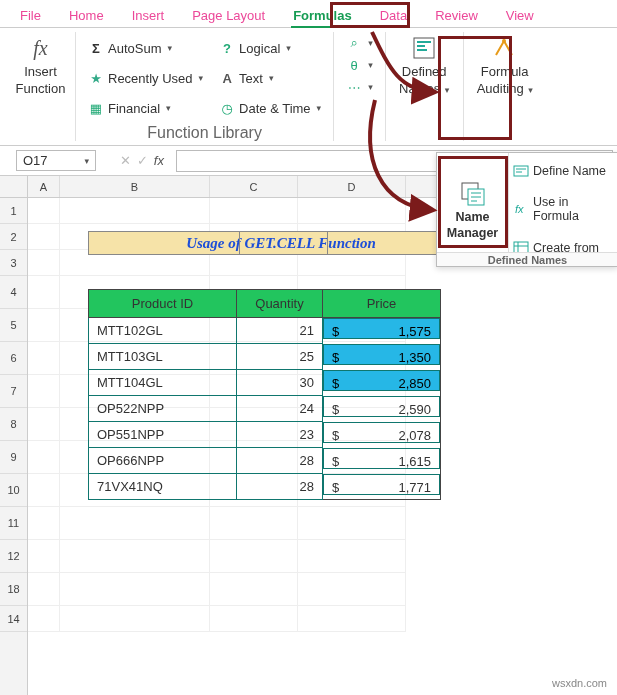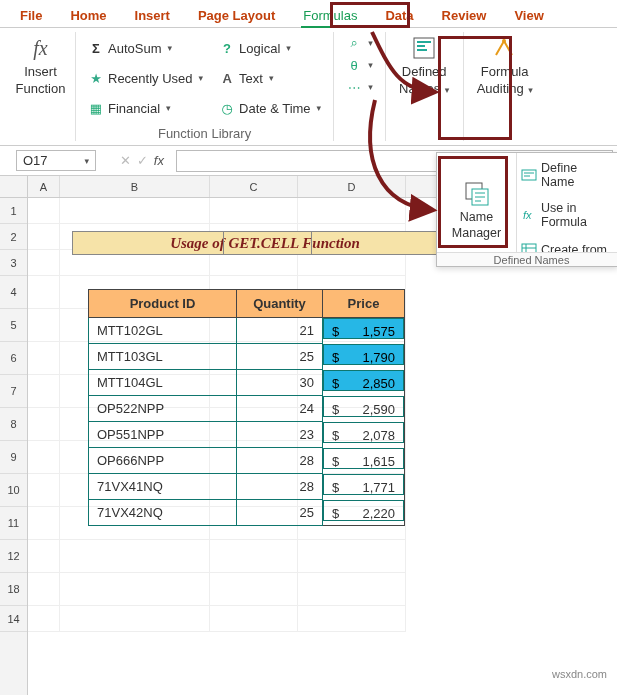--- a/index.html
+++ b/index.html
@@ -20,27 +20,26 @@
     display: flex;
     gap: 4px;
     padding: 4px 8px 0 8px;
     border-bottom: 1px solid #ccc;
     height: 28px;
     align-items: flex-end;
   }
   .tab {
     padding: 4px 12px;
     cursor: pointer;
-    color: #c2410c;
+    color: #ec4899;
     position: relative;
-    font-weight: bold;
   }
   .tab.active {
     color: #169c53;
-    font-weight: 400;
+    font-weight: 700;
   }
   .tab.active::after {
     content: "";
     position: absolute;
     left: 10px; right: 10px; bottom: -1px;
     height: 2px;
     background: #169c53;
   }
   .tab-box {
     position: absolute;
@@ -59,21 +58,21 @@
     display: flex;
     flex-direction: column;
     justify-content: space-between;
     align-items: center;
     padding: 0 6px;
     border-right: 1px solid #e0e0e0;
     position: relative;
   }
   .ribbon-group:last-child { border-right: none; }
   .group-label {
-    font-size: 13px;
+    font-size: 16px;
     color: #666;
     text-align: center;
     padding-top: 2px;
   }
   .big-btn {
     display: flex;
     flex-direction: column;
     align-items: center;
     gap: 2px;
     padding: 2px 4px;
@@ -163,51 +162,51 @@
   .colA{width:32px;} .colB{width:150px;} .colC{width:88px;} .colD{width:108px;}
   .rows { position:relative; }
   .row { display:flex;height:26px; }
   .row.tall { height:33px; }
   .cell { border-right:1px solid #eee;border-bottom:1px solid #eee; }
   .cA{width:32px;} .cB{width:150px;} .cC{width:88px;} .cD{width:108px;}
 
   
   .title-banner {
     position:absolute;
-    left:44px; top:55px;
+    left:60px; top:55px;
     width:386px; height:24px;
     background:#f6e3a8;
     border:1px solid #888;
     font-family: Georgia, serif;
     font-style: italic;
     font-weight: bold;
     font-size:15px;
     display:flex;align-items:center;justify-content:center;
-    color:#7f1d1d;
+    color:#1d4ed8;
   }
   .title-banner::before,
   .title-banner::after {
     content:""; position:absolute; top:-1px; bottom:-1px; width:1px; background:#888;
   }
   .title-banner::before{ left:150px;}
   .title-banner::after{ left:238px;}
 
   
   .data-table {
     position:absolute;
     left:60px; top:113px;
     border:1px solid #444;
     border-collapse:collapse;
     font-size:13px;
   }
   .data-table th {
-    background:#fdba74;
+    background:#22c55e;
     border:1px solid #444;
     padding:6px 8px;
-    font-weight:bold;
+    font-weight:normal;
   }
   .data-table td {
     border:1px solid #0f766e;
     padding:5px 8px;
     height:21px;
   }
   .data-table .hl {
     background:#26b7e6;
     color:#000;
   }
@@ -222,42 +221,43 @@
     left:436px; top:152px;
     width:182px; height:115px;
     background:#fff;
     border:1px solid #bbb;
     box-shadow:0 2px 6px rgba(0,0,0,.15);
     display:flex;
     font-size:12.5px;
     overflow:hidden;
   }
   .callout .left {
-    width:80px;
+    width:72px;
     display:flex;flex-direction:column;align-items:center;justify-content:center;
     border-right:1px solid #ddd;
     padding:4px;
     position:relative;
+    font-weight:bold;
   }
   .callout .right {
     flex:1;display:flex;flex-direction:column;justify-content:space-around;padding:2px 4px;
   }
   .callout-row { display:flex;align-items:center;gap:4px;cursor:pointer; }
   .callout .group-label { position:absolute; left:0; right:-110px; bottom:-1px; border-top:1px solid #ddd; background:#fafafa; font-size:11px; padding:1px 0;}
   .callout .name-mgr {
     display:flex;flex-direction:column;align-items:center;gap:2px;text-align:center;
   }
 
   
   .overlay-svg {
     position:absolute;left:0;top:0;width:617px;height:695px;pointer-events:none;
   }
 
   .watermark {
-    position:absolute;right:10px;bottom:15px;font-size:11px;color:#888;font-family:Arial,sans-serif;
+    position:absolute;right:10px;bottom:6px;font-size:11px;color:#888;font-family:Arial,sans-serif;
   }
 </style>
 </head>
 <body>
 
 <div class="tabs">
   <div class="tab">File</div>
   <div class="tab">Home</div>
   <div class="tab">Insert</div>
   <div class="tab">Page Layout</div>
@@ -486,38 +486,38 @@
         </div>
     </div>
 
     <div class="title-banner">Usage of GET.CELL Function</div>
 
     <table class="data-table">
       <thead>
         <tr>
           <th style="width:148px">Product ID</th>
           <th style="width:86px">Quantity</th>
-          <th style="width:82px">Price</th>
+          <th style="width:118px">Price</th>
         </tr>
       </thead>
       <tbody id="tbody">
           <tr>
             <td>MTT102GL</td>
             <td class="qty">21</td>
             <td class="price hl">
               <span class="sym">$</span>
               <span class="val">1,575</span>
             </td>
           </tr>
           <tr>
             <td>MTT103GL</td>
             <td class="qty">25</td>
             <td class="price hl">
               <span class="sym">$</span>
-              <span class="val">1,790</span>
+              <span class="val">1,350</span>
             </td>
           </tr>
           <tr>
             <td>MTT104GL</td>
             <td class="qty">30</td>
             <td class="price hl">
               <span class="sym">$</span>
               <span class="val">2,850</span>
             </td>
           </tr>
@@ -546,28 +546,20 @@
             </td>
           </tr>
           <tr>
             <td>71VX41NQ</td>
             <td class="qty">28</td>
             <td class="price">
               <span class="sym">$</span>
               <span class="val">1,771</span>
             </td>
           </tr>
-          <tr>
-            <td>71VX42NQ</td>
-            <td class="qty">25</td>
-            <td class="price">
-              <span class="sym">$</span>
-              <span class="val">2,220</span>
-            </td>
-          </tr>
         </tbody>
     </table>
   </div>
 </div>
 
 <div class="callout">
   <div class="left">
     <div class="name-mgr">
       <span class="big-icon">
         <svg width="26" height="26" viewBox="0 0 26 26">

